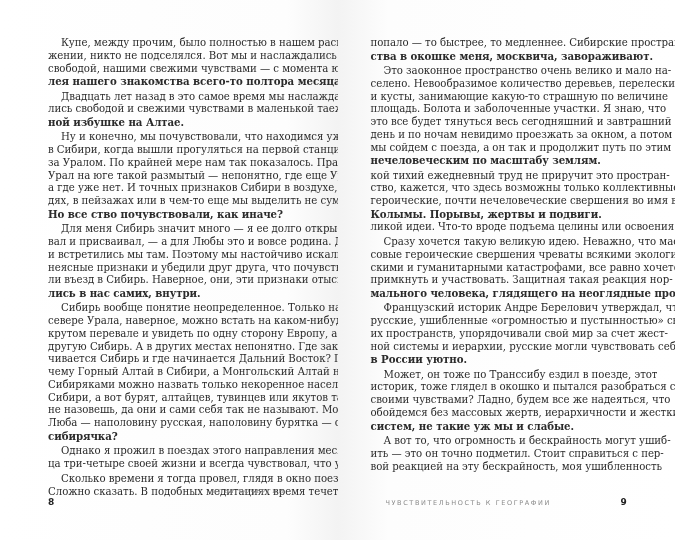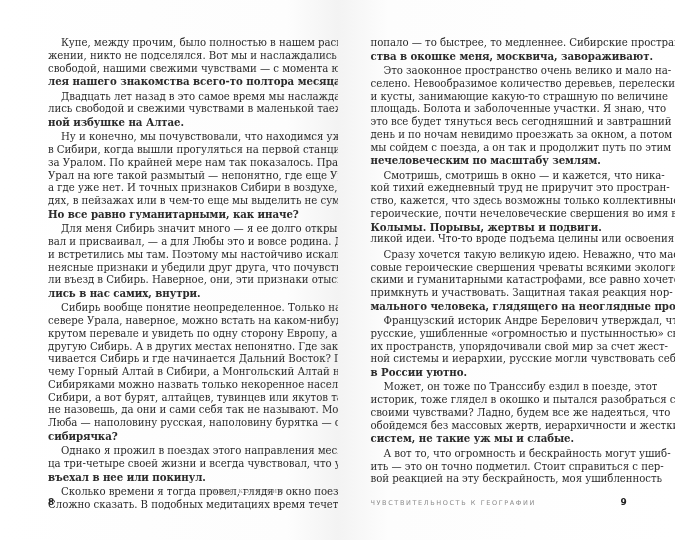--- a/index.html
+++ b/index.html
@@ -37,21 +37,21 @@
   .footer {
     position: absolute; top: 497px;
     font-family: "DejaVu Sans", "Liberation Sans", sans-serif;
   }
   .folio { font-size: 9px; font-weight: bold; color: #222; }
   .running {
     font-size: 6.5px; letter-spacing: 1.6px; color: #8a8a8a; text-transform: uppercase;
   }
   .page.left .folio { left: 48px; }
   .page.left .running { left: 212px; top: 487px; font-family: Liberation Serif, serif; }
-  .page.right .running { left: 33px; top: 499px; }
+  .page.right .running { left: 48px; top: 499px; }
   .page.right .folio { left: 283px; }
 </style>
 </head>
 <body>
 
 <div class="spread">
   <div class="page left">
     <div class="text" id="left-body">
         <div>
           <span class="line indent">Купе, между прочим, было полностью в нашем распоря-</span>
@@ -66,21 +66,21 @@
           <span class="line last">ной избушке на Алтае.</span>
         </div>
         <span class="para-gap"></span>
         <div>
           <span class="line indent">Ну и конечно, мы почувствовали, что находимся уже</span>
           <span class="line">в Сибири, когда вышли прогуляться на первой станции</span>
           <span class="line">за Уралом. По крайней мере нам так показалось. Правда,</span>
           <span class="line">Урал на юге такой размытый — непонятно, где еще Урал,</span>
           <span class="line">а где уже нет. И точных признаков Сибири в воздухе, в лю-</span>
           <span class="line">дях, в пейзажах или в чем-то еще мы выделить не сумели.</span>
-          <span class="line last">Но все равно гуманитарными, как иначе?</span>
+          <span class="line last">Но все ство почувствовали, как иначе?</span>
         </div>
         <span class="para-gap"></span>
         <div>
           <span class="line indent">Для меня Сибирь значит много — я ее долго откры-</span>
           <span class="line">вал и присваивал, — а для Любы это и вовсе родина. Да</span>
           <span class="line">и встретились мы там. Поэтому мы настойчиво искали ее</span>
           <span class="line">неясные признаки и убедили друг друга, что почувствова-</span>
           <span class="line">ли въезд в Сибирь. Наверное, они, эти признаки отыска-</span>
           <span class="line last">лись в нас самих, внутри.</span>
         </div>
@@ -95,21 +95,20 @@
           <span class="line">Сибиряками можно назвать только некоренное население</span>
           <span class="line">Сибири, а вот бурят, алтайцев, тувинцев или якутов так</span>
           <span class="line">не назовешь, да они и сами себя так не называют. Моя</span>
           <span class="line">Люба — наполовину русская, наполовину бурятка — она</span>
           <span class="line last">сибирячка?</span>
         </div>
         <span class="para-gap"></span>
         <div>
           <span class="line indent">Однако я прожил в поездах этого направления меся-</span>
           <span class="line">ца три-четыре своей жизни и всегда чувствовал, что уже</span>
-          <span class="line last">въехал в нее или покинул.</span>
         </div>
         <span class="para-gap"></span>
         <div>
           <span class="line indent">Сколько времени я тогда провел, глядя в окно поезда?</span>
           <span class="line">Сложно сказать. В подобных медитациях время течет как</span>
         </div>
       </div>
     <span class="footer folio">8</span>
     <span class="footer running">Илья Кочергин</span>
   </div>
@@ -125,21 +124,20 @@
           <span class="line">селено. Невообразимое количество деревьев, перелески,</span>
           <span class="line">и кусты, занимающие какую-то страшную по величине</span>
           <span class="line">площадь. Болота и заболоченные участки. Я знаю, что</span>
           <span class="line">это все будет тянуться весь сегодняшний и завтрашний</span>
           <span class="line">день и по ночам невидимо проезжать за окном, а потом</span>
           <span class="line">мы сойдем с поезда, а он так и продолжит путь по этим</span>
           <span class="line last">нечеловеческим по масштабу землям.</span>
         </div>
         <span class="para-gap"></span>
         <div>
-          <span class="line indent">Смотришь, смотришь в окно — и кажется, что ника-</span>
           <span class="line">кой тихий ежедневный труд не приручит это простран-</span>
           <span class="line">ство, кажется, что здесь возможны только коллективные</span>
           <span class="line">героические, почти нечеловеческие свершения во имя ве-</span>
           <span class="line last">Колымы. Порывы, жертвы и подвиги.</span>
           <span class="line">ликой идеи. Что-то вроде подъема целины или освоения</span>
         </div>
         <span class="para-gap"></span>
         <div>
           <span class="line indent">Сразу хочется такую великую идею. Неважно, что мас-</span>
           <span class="line">совые героические свершения чреваты всякими экологиче-</span>

